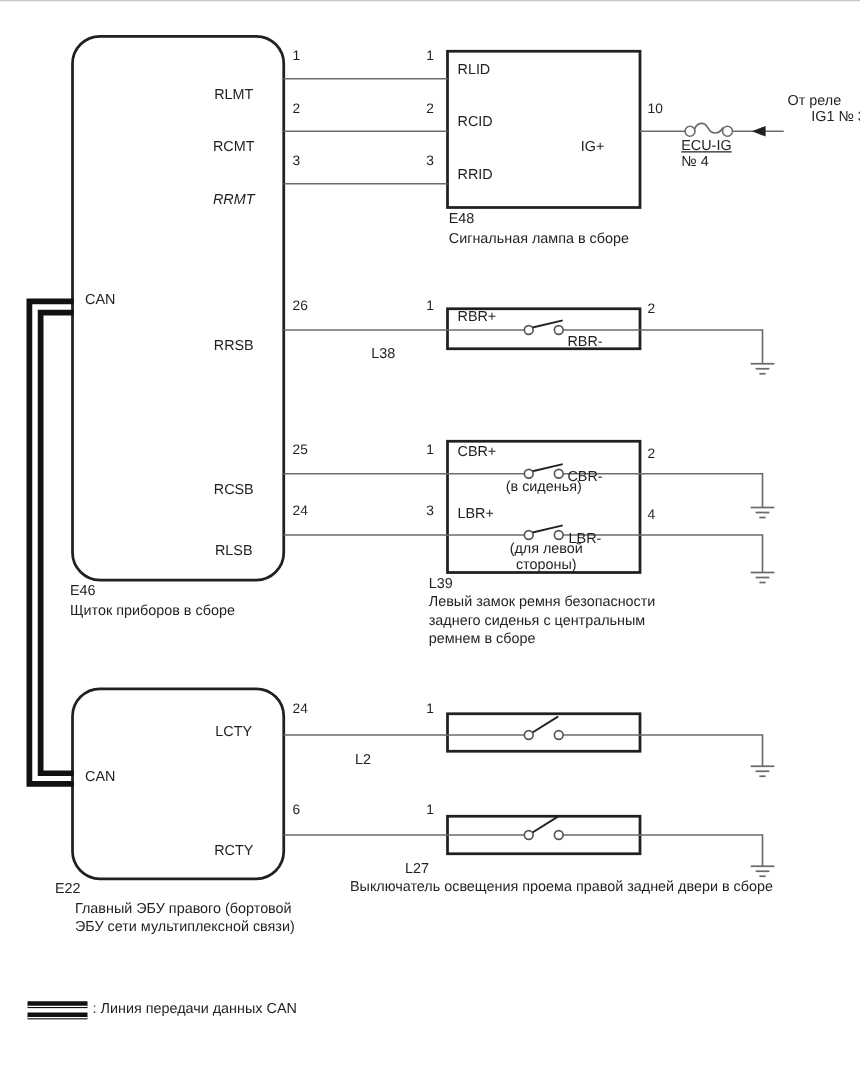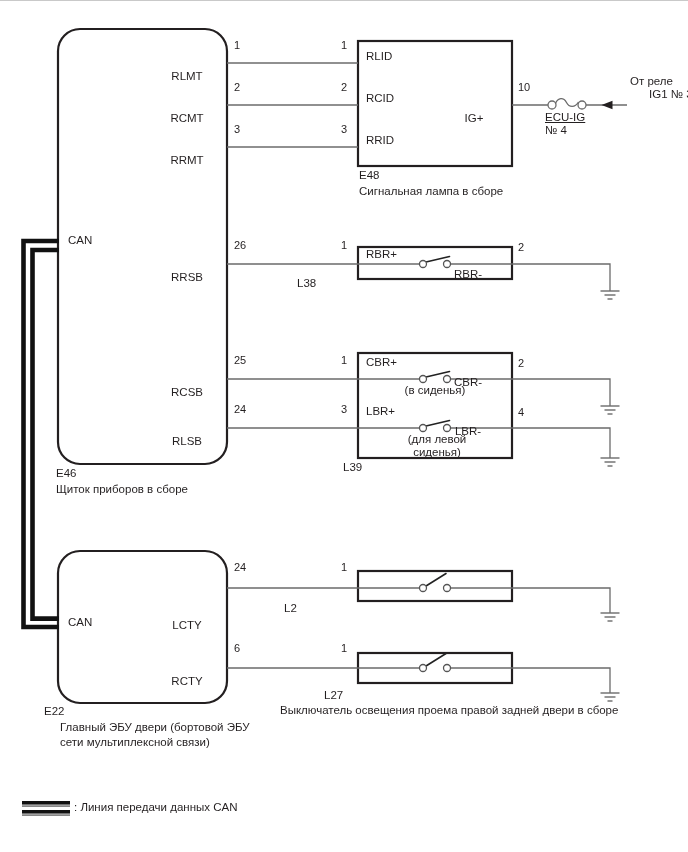--- a/index.html
+++ b/index.html
@@ -88,21 +88,21 @@
       <rect x="22" y="800" width="48" height="5.5" fill="#111111"></rect>
       <rect x="22" y="809" width="48" height="5.5" fill="#111111"></rect>
       <rect x="22" y="803.6" width="48" height="1" fill="#ffffff"></rect>
       <rect x="22" y="812.6" width="48" height="1" fill="#ffffff"></rect>
     </g>
   </svg>
 
   <span class="t" style="left:68px;top:233px;">CAN</span>
   <span class="t ra" style="left:152px;top:49px;width:70px;">RLMT</span>
   <span class="t ra" style="left:152px;top:91px;width:70px;">RCMT</span>
-  <span class="t ra" style="left:152px;top:133px;width:70px;">RRMT</span>
+  <span class="t ra" style="left:152px;top:133px;width:70px;font-style:italic;">RRMT</span>
   <span class="t ra" style="left:152px;top:250px;width:70px;">RRSB</span>
   <span class="t ra" style="left:152px;top:365px;width:70px;">RCSB</span>
   <span class="t ra" style="left:152px;top:414px;width:70px;">RLSB</span>
   <span class="t num" style="left:234px;top:38px;">1</span>
   <span class="t num" style="left:234px;top:80px;">2</span>
   <span class="t num" style="left:234px;top:122px;">3</span>
   <span class="t num" style="left:234px;top:238px;">26</span>
   <span class="t num" style="left:234px;top:353px;">25</span>
   <span class="t num" style="left:234px;top:402px;">24</span>
   <span class="t" style="left:56px;top:466px;">E46</span>
@@ -132,30 +132,31 @@
 
   <span class="t num" style="left:341px;top:353px;">1</span>
   <span class="t" style="left:366px;top:355px;">CBR+</span>
   <span class="t ra" style="left:438px;top:355px;width:60px;">CBR-</span>
   <span class="t num" style="left:518px;top:356px;">2</span>
   <span class="t ctr" style="left:385px;top:383px;width:100px;">(в сиденья)</span>
   <span class="t num" style="left:341px;top:402px;">3</span>
   <span class="t" style="left:366px;top:404px;">LBR+</span>
   <span class="t ra" style="left:438px;top:404px;width:60px;">LBR-</span>
   <span class="t num" style="left:518px;top:405px;">4</span>
-  <span class="t ctr" style="left:400px;top:432px;width:74px;">(для левой сиденья)</span>
+  <span class="t ctr" style="left:400px;top:432px;width:74px;">(для левой стороны)</span>
   <span class="t" style="left:343px;top:460px;">L39</span>
+  <span class="t cap" style="left:343px;top:474px;width:208px;">Левый замок ремня безопасности заднего сиденья с центральным ремнем в сборе</span>
 
   <span class="t" style="left:68px;top:615px;">CAN</span>
-  <span class="t ra" style="left:152px;top:598px;width:70px;">LCTY</span>
+  <span class="t ra" style="left:152px;top:559px;width:70px;">LCTY</span>
   <span class="t ra" style="left:152px;top:654px;width:70px;">RCTY</span>
   <span class="t num" style="left:234px;top:560px;">24</span>
   <span class="t num" style="left:234px;top:641px;">6</span>
   <span class="t" style="left:44px;top:704px;">E22</span>
-  <span class="t cap" style="left:60px;top:719px;width:192px;">Главный ЭБУ двери (бортовой ЭБУ сети мультиплексной связи)</span>
+  <span class="t cap" style="left:60px;top:719px;width:192px;">Главный ЭБУ правого (бортовой ЭБУ сети мультиплексной связи)</span>
 
   <span class="t num" style="left:341px;top:560px;">1</span>
   <span class="t" style="left:284px;top:601px;">L2</span>
 
   <span class="t num" style="left:341px;top:641px;">1</span>
   <span class="t" style="left:280px;top:688px;padding-left:44px;">L27</span>
   <span class="t cap" style="left:280px;top:702px;width:430px;">Выключатель освещения проема правой задней двери в сборе</span>
 
   <span class="t" style="left:74px;top:800px;">: Линия передачи данных CAN</span>
 

